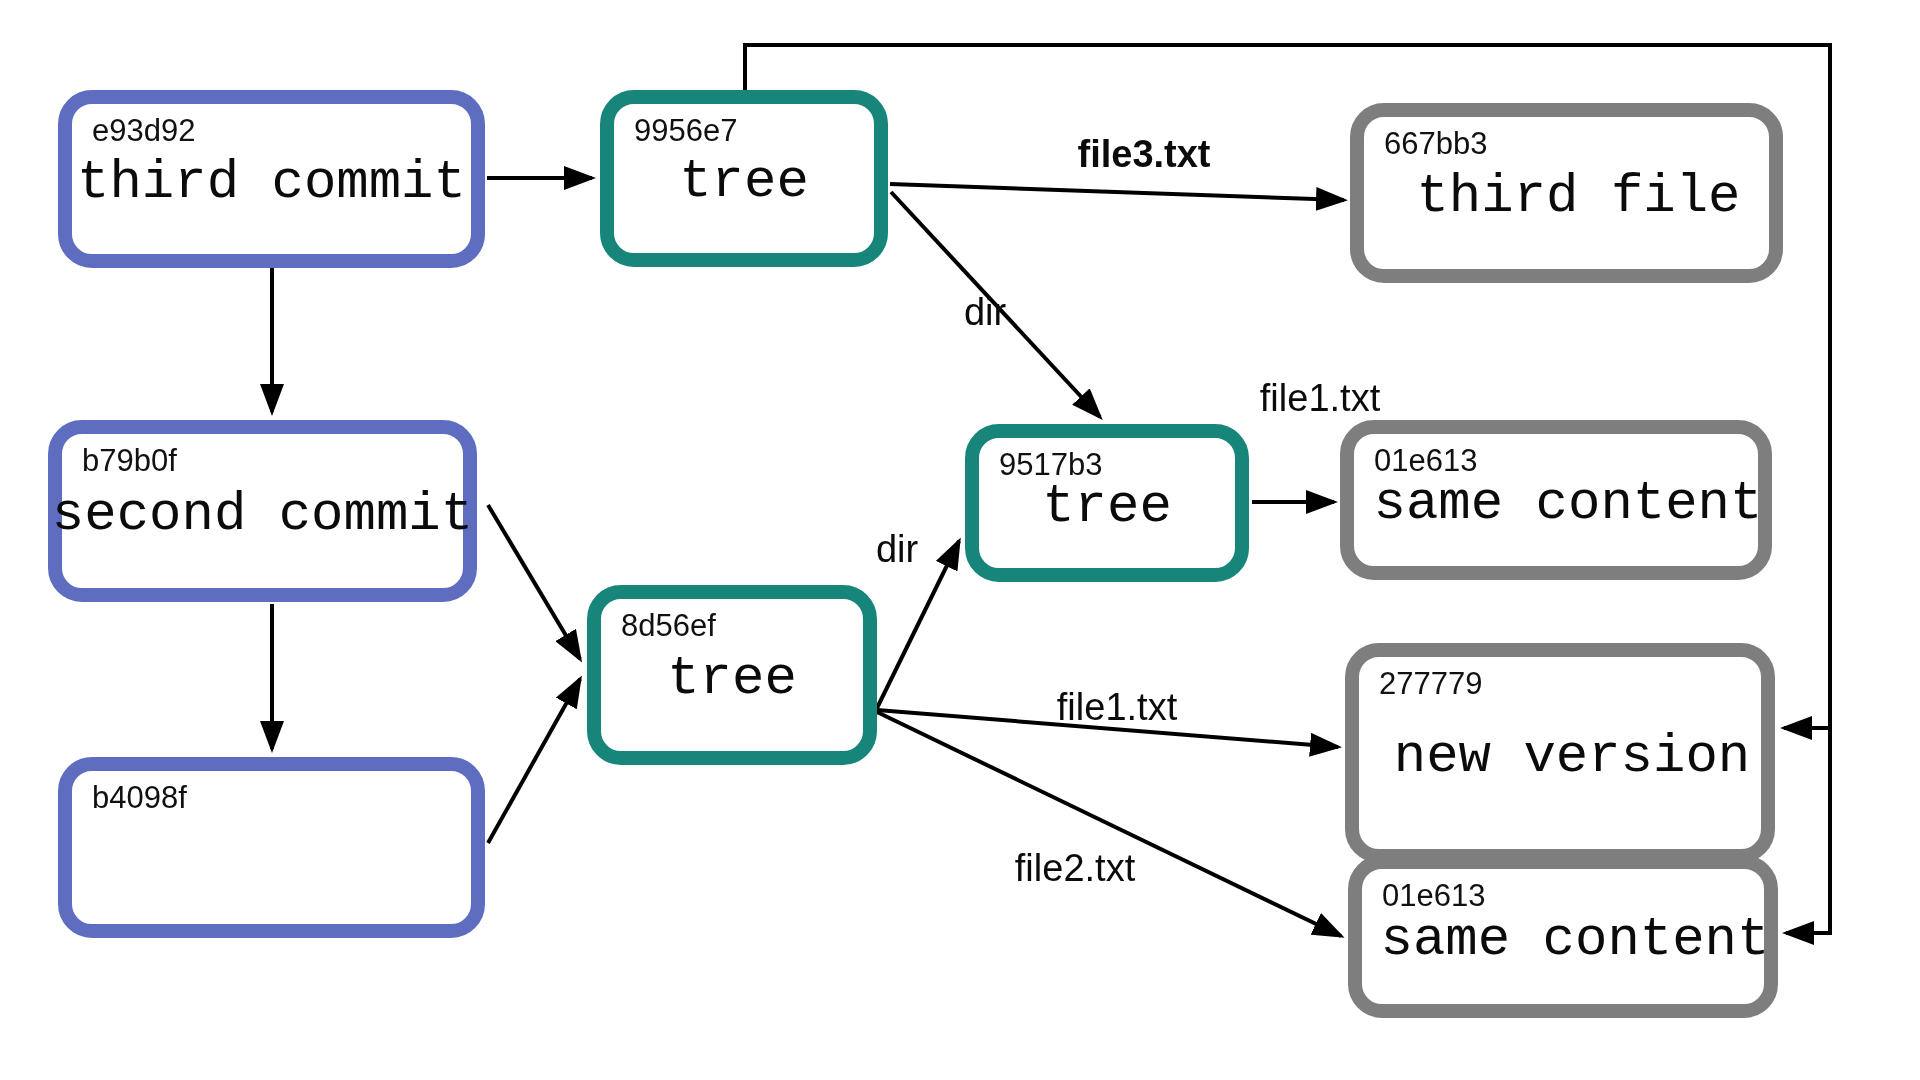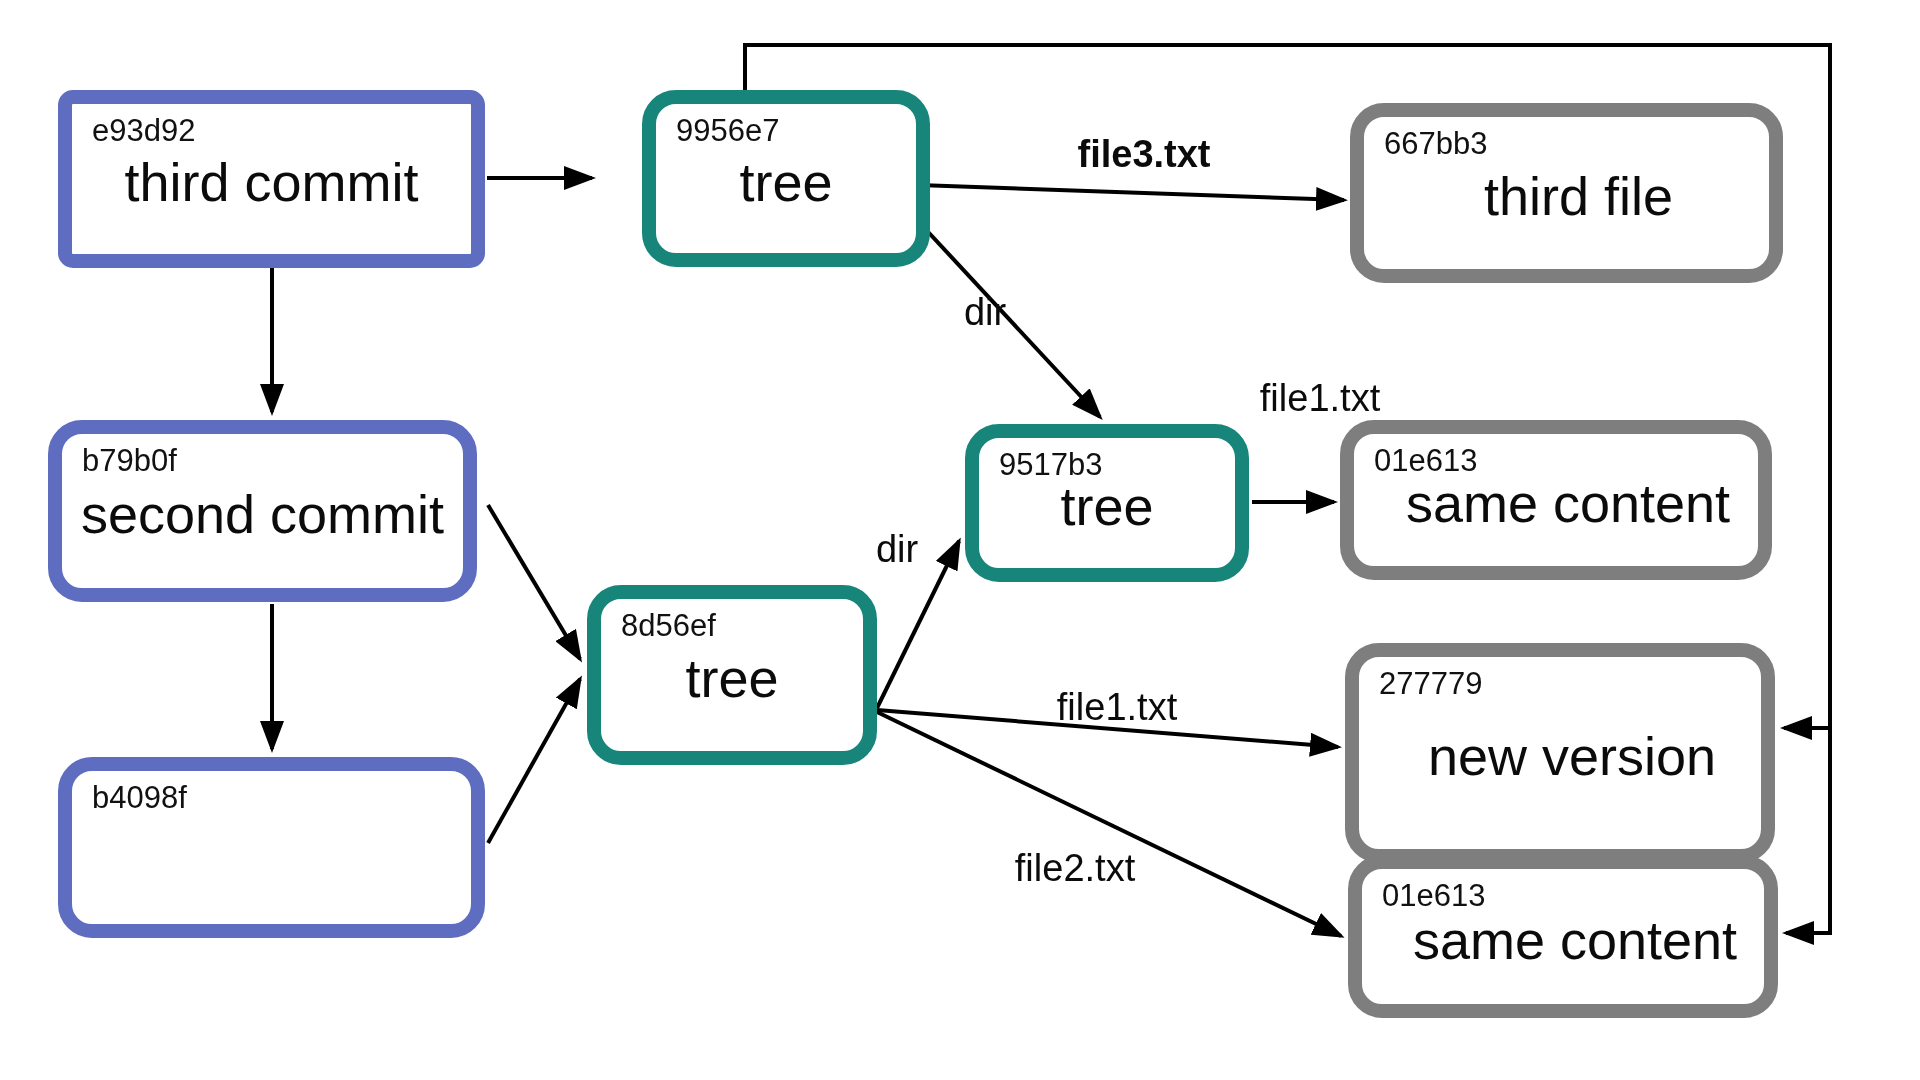--- a/index.html
+++ b/index.html
@@ -6,21 +6,21 @@
   body{width:1920px;height:1080px;overflow:hidden;
        font-family:"Liberation Sans","DejaVu Sans",sans-serif;}
   .canvas{position:relative;width:1920px;height:1080px;background:var(--bg,#fff);}
   .edges{position:absolute;left:0;top:0;width:1920px;height:1080px;pointer-events:none;}
   .node{position:absolute;background:#fff;box-sizing:border-box;
         border-radius:34px;display:flex;align-items:center;justify-content:center;}
   .node.commit{border:14px solid var(--commit-border,#5e6dc0);}
   .node.tree{border:14px solid var(--tree-border,#17857a);}
   .node.blob{border:14px solid var(--blob-border,#7e7e7e);padding-left:24px;}
   .hash{position:absolute;top:10px;left:20px;font-size:31px;line-height:34px;color:#111;}
-  .nlabel{font-size:54px;color:#0b0b0b;white-space:nowrap;margin-top:6px;}
+  .nlabel{font-size:54px;color:#0b0b0b;white-space:nowrap;margin-top:6px;font-family:Liberation Mono, monospace;}
   .edge-label{position:absolute;transform:translate(-50%,-50%);font-size:38px;
               color:#0b0b0b;white-space:nowrap;background:transparent;}
 </style>
 </head>
 <body>
 
 <div class="canvas">
 
   <svg class="edges" width="1920" height="1080" viewBox="0 0 1920 1080">
     <defs>
@@ -38,33 +38,33 @@
       <line x1="891" y1="192" x2="1100" y2="417" marker-end="url(#arw)"></line>
       <line x1="877" y1="708" x2="959" y2="541" marker-end="url(#arw)"></line>
       <line x1="1252" y1="502" x2="1334" y2="502" marker-end="url(#arw)"></line>
       <line x1="877" y1="710" x2="1338" y2="747" marker-end="url(#arw)"></line>
       <line x1="877" y1="712" x2="1341" y2="936" marker-end="url(#arw)"></line>
       <polyline points="745,90 745,45 1830,45 1830,933 1786,933" marker-end="url(#arw)"></polyline>
       <line x1="1830" y1="728" x2="1784" y2="728" marker-end="url(#arw)"></line>
     </g>
   </svg>
 
-  <div class="node commit" style="left:58px;top:90px;width:427px;height:178px;border-radius:15px;">
+  <div class="node commit" style="left:58px;top:90px;width:427px;height:178px;">
     <span class="hash">e93d92</span>
     <span class="nlabel">third commit</span>
   </div>
   <div class="node commit" style="left:48px;top:420px;width:429px;height:182px;">
     <span class="hash">b79b0f</span>
     <span class="nlabel">second commit</span>
   </div>
   <div class="node commit" style="left:58px;top:757px;width:427px;height:181px;">
     <span class="hash">b4098f</span>
   </div>
 
-  <div class="node tree" style="left:600px;top:90px;width:288px;height:177px;margin-left:42px;">
+  <div class="node tree" style="left:600px;top:90px;width:288px;height:177px;">
     <span class="hash">9956e7</span>
     <span class="nlabel">tree</span>
   </div>
   <div class="node tree" style="left:965px;top:424px;width:284px;height:158px;">
     <span class="hash">9517b3</span>
     <span class="nlabel">tree</span>
   </div>
   <div class="node tree" style="left:587px;top:585px;width:290px;height:180px;">
     <span class="hash">8d56ef</span>
     <span class="nlabel">tree</span>

